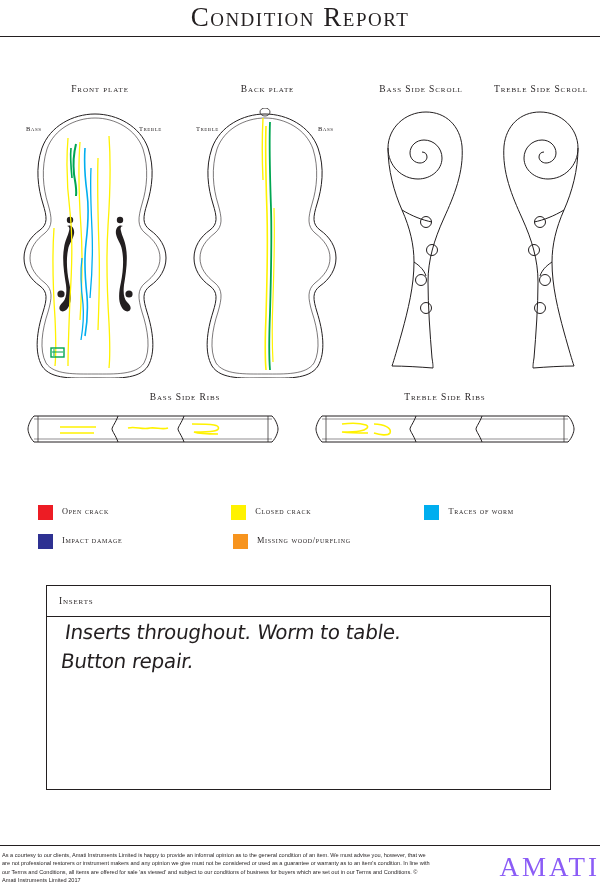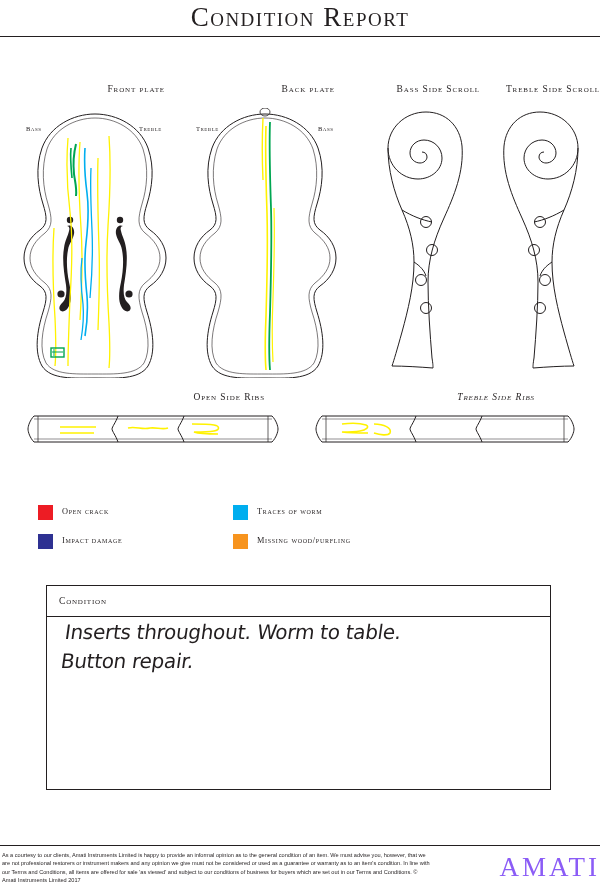--- a/index.html
+++ b/index.html
@@ -39,21 +39,21 @@
     width: 600px;
     height: 1px;
     background: #231f20;
   }
   
   .cap {
     position: absolute;
     font-size: 9.5px;
     letter-spacing: 0.9px;
     font-variant: small-caps;
-    text-align: right;
+    text-align: center;
     white-space: nowrap;
   }
   .side-lbl {
     position: absolute;
     font-size: 6.5px;
     letter-spacing: 0.5px;
     font-variant: small-caps;
     white-space: nowrap;
   }
   
@@ -160,22 +160,22 @@
 
 <div class="page">
 
   <div class="title">Condition Report</div>
   <div class="rule-top"></div>
 
   <div class="cap" style="left:35px; top:84px; width:130px;">Front plate</div>
   <div class="cap" style="left:200px; top:84px; width:135px;">Back plate</div>
   <div class="cap" style="left:362px; top:84px; width:118px;">Bass Side Scroll</div>
   <div class="cap" style="left:482px; top:84px; width:118px;">Treble Side Scroll</div>
-  <div class="cap" style="left:105px; top:392px; width:160px;">Open Side Ribs</div>
-  <div class="cap" style="left:355px; top:392px; width:180px;font-style:italic;">Treble Side Ribs</div>
+  <div class="cap" style="left:105px; top:392px; width:160px;">Bass Side Ribs</div>
+  <div class="cap" style="left:355px; top:392px; width:180px;">Treble Side Ribs</div>
 
   <div class="side-lbl" style="left:26px; top:125px;">Bass</div>
   <div class="side-lbl" style="left:139px; top:125px;">Treble</div>
   <div class="side-lbl" style="left:196px; top:125px;">Treble</div>
   <div class="side-lbl" style="left:318px; top:125px;">Bass</div>
 
   <div class="dwg" style="left:10px; top:108px;">
     <svg width="170" height="270" viewBox="0 0 170 270">
       <g fill="none" stroke="#231f20" stroke-width="1">
         <path d="M85 6
@@ -365,39 +365,43 @@
       </g>
     </svg>
   </div>
 
   <div class="legend">
     <div class="legend-row">
       <div class="legend-item">
         <span class="swatch" style="background:#ed1c24"></span>
         <span class="legend-text">Open crack</span>
       </div>
+      <div class="legend-item">
+        <span class="swatch" style="background:#fff200"></span>
+        <span class="legend-text">Closed crack</span>
+      </div>
       <div class="legend-item last">
         <span class="swatch" style="background:#00aeef"></span>
         <span class="legend-text">Traces of worm</span>
       </div>
     </div>
     <div class="legend-row">
       <div class="legend-item">
         <span class="swatch" style="background:#2e3192"></span>
         <span class="legend-text">Impact damage</span>
       </div>
       <div class="legend-item last">
         <span class="swatch" style="background:#f7941e"></span>
         <span class="legend-text">Missing wood/purfling</span>
       </div>
     </div>
   </div>
 
   <div class="comments-box">
-    <div class="comments-label">Condition</div>
+    <div class="comments-label">Inserts</div>
     <div class="comments-divider"></div>
     <div class="handwriting">
       <div>Inserts throughout. Worm to table.</div>
       <div>Button repair.</div>
     </div>
   </div>
 
   <div class="rule-bottom"></div>
   <div class="footer-text">As a courtesy to our clients, Amati Instruments Limited is happy to provide an informal opinion as to the general condition of an item. We must advise you, however, that we are not professional restorers or instrument makers and any opinion we give must not be considered or used as a guarantee or warranty as to an item's condition. In line with our Terms and Conditions, all items are offered for sale 'as viewed' and subject to our conditions of business for buyers which are set out in our Terms and Conditions. © Amati Instruments Limited 2017</div>
   <div class="brand">AMATI</div>

